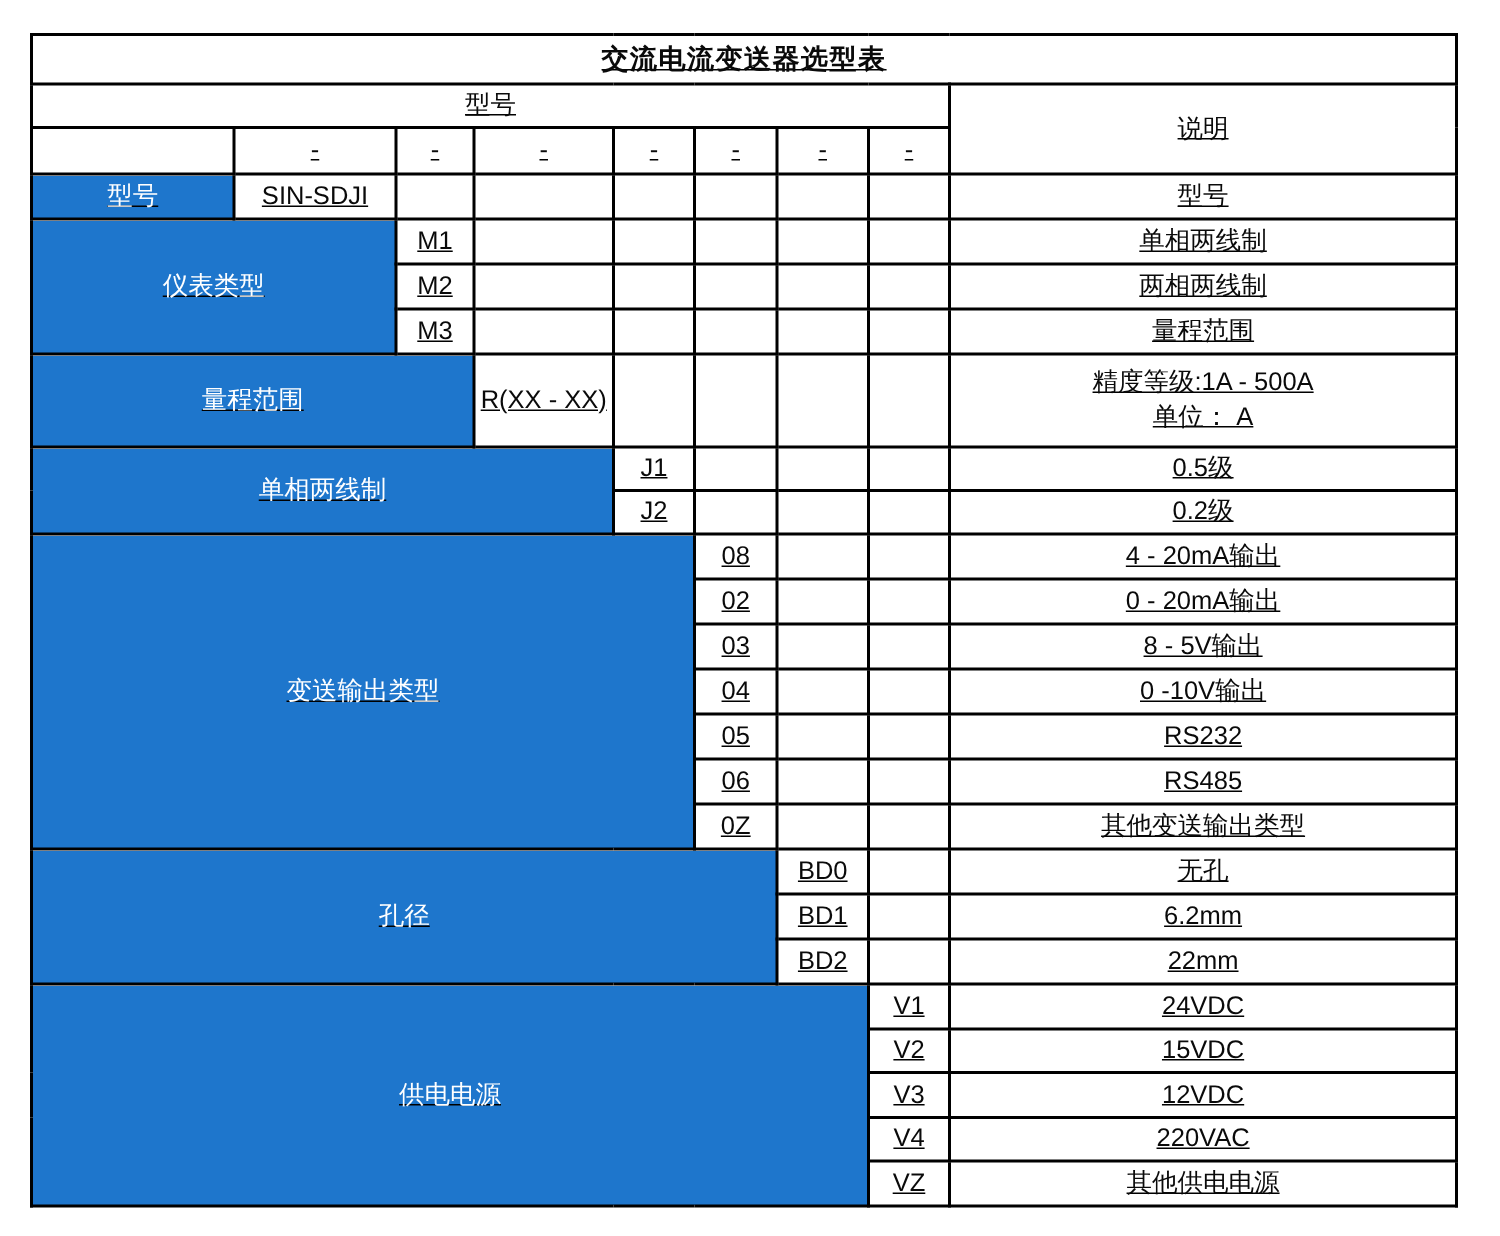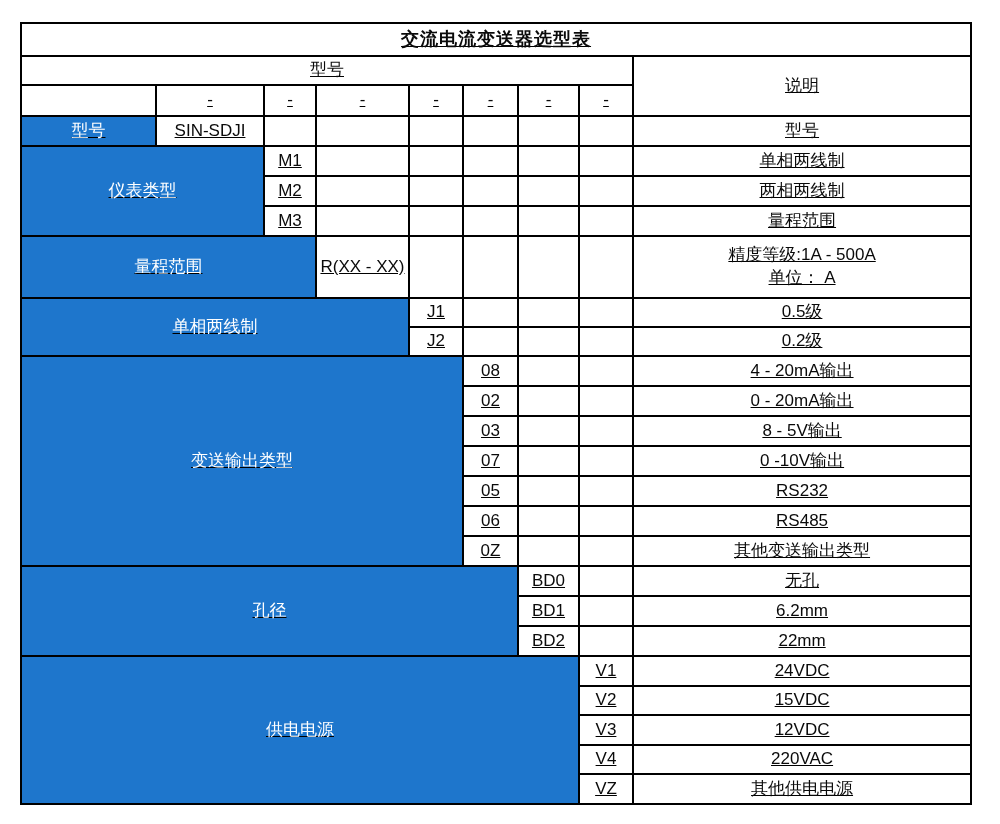--- a/index.html
+++ b/index.html
@@ -144,21 +144,21 @@
     <td></td>
     <td>0 - 20mA输出</td>
   </tr>
   <tr class="h30">
     <td>03</td>
     <td></td>
     <td></td>
     <td>8 - 5V输出</td>
   </tr>
   <tr class="h30">
-    <td>07</td>
+    <td>04</td>
     <td></td>
     <td></td>
     <td>0 -10V输出</td>
   </tr>
   <tr class="h30">
     <td>05</td>
     <td></td>
     <td></td>
     <td>RS232</td>
   </tr>

